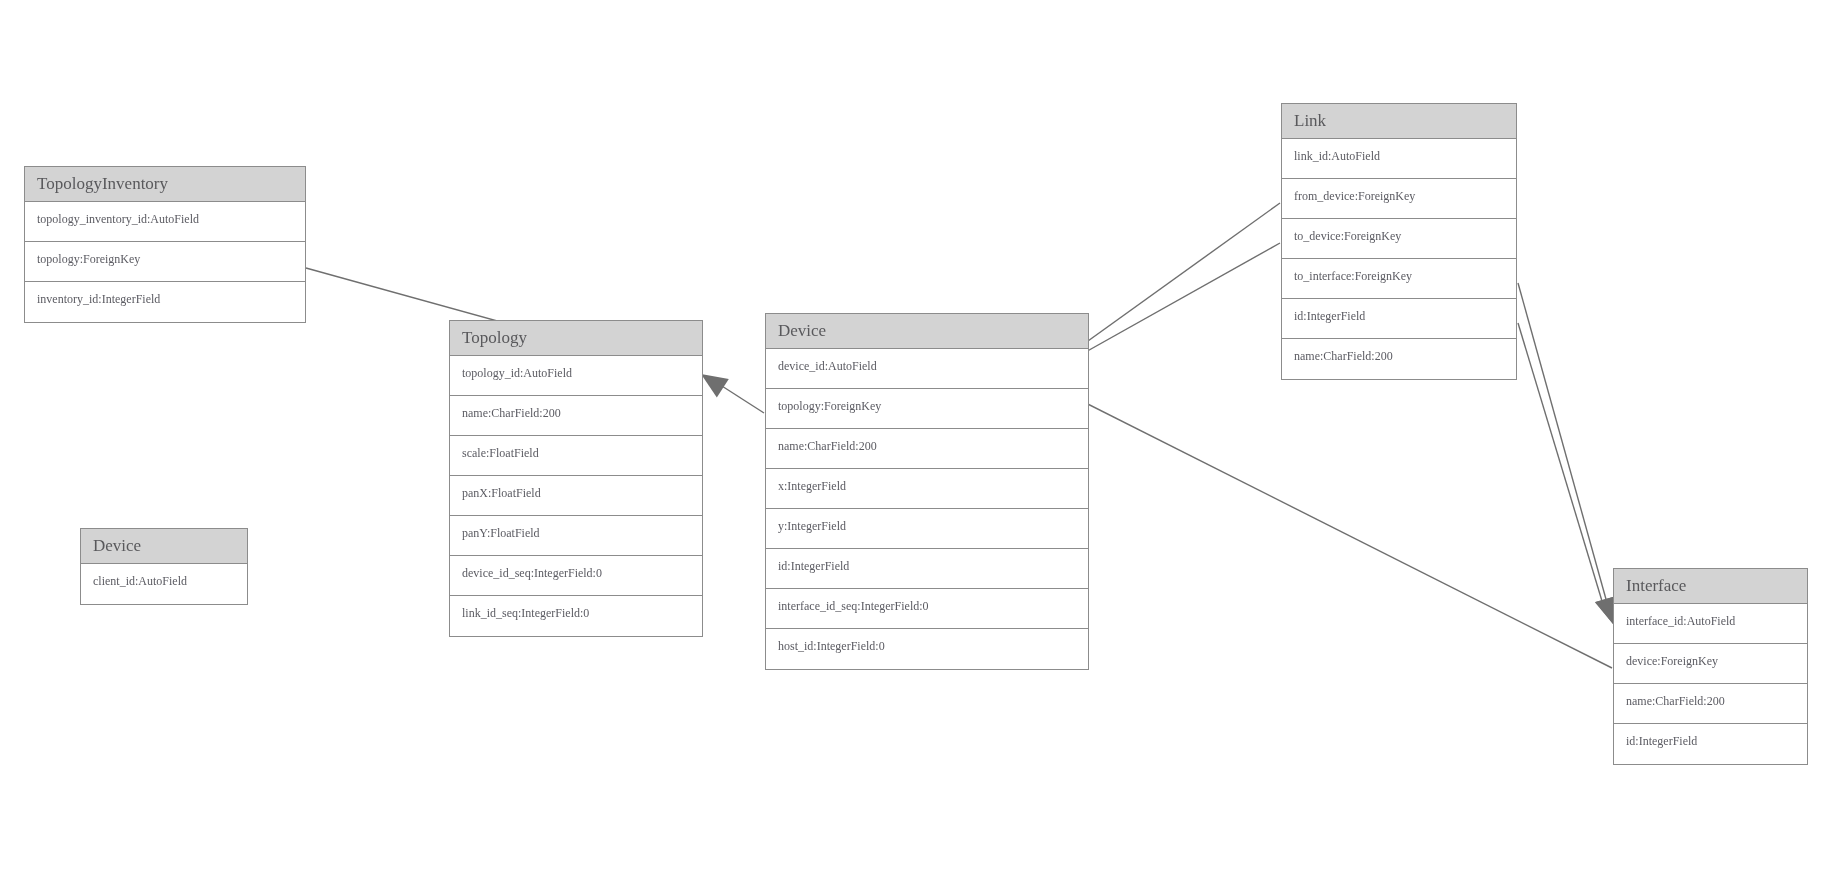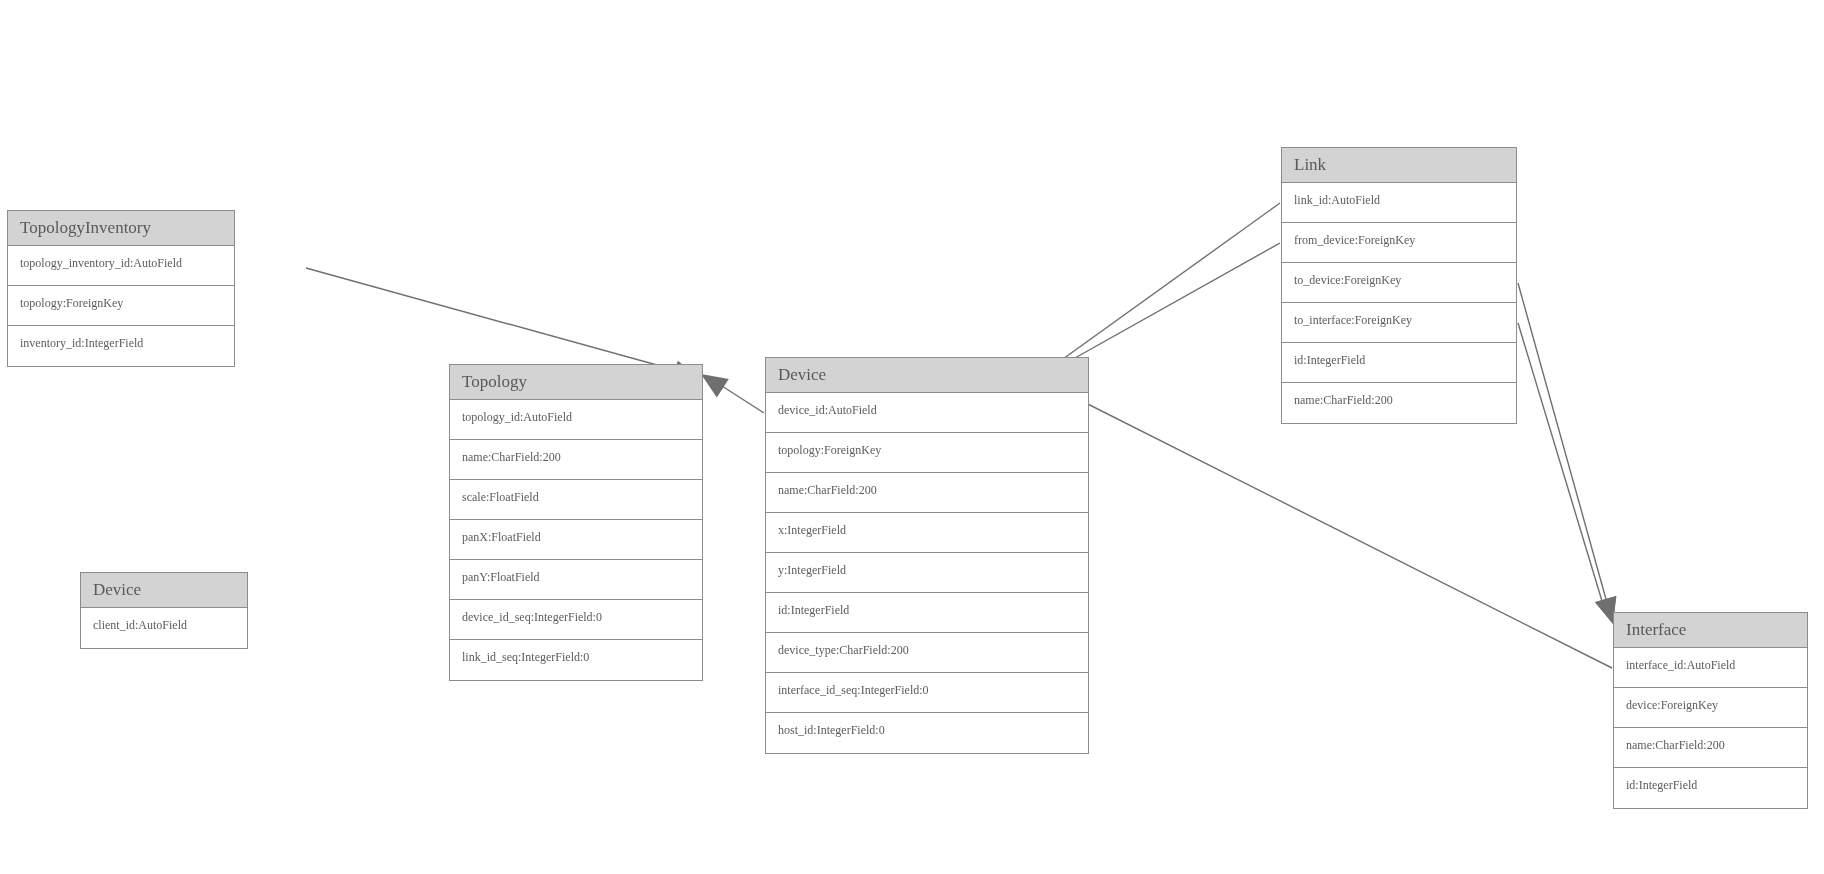--- a/index.html
+++ b/index.html
@@ -22,21 +22,20 @@
     width: 1824px;
     height: 874px;
     pointer-events: none;
   }
   .entity {
     position: absolute;
     box-sizing: border-box;
     border: 1px solid #8c8c8c;
     background: #c4b5fd;
     z-index: 5;
-    margin-top: 44px;
   }
   .entity-header {
     box-sizing: border-box;
     background: #d3d3d3;
     border-bottom: 1px solid #8c8c8c;
     color: #59595c;
     font-size: 17px;
     line-height: 18px;
     padding: 8px 10px 8px 12px;
     height: 35px;
@@ -78,21 +77,21 @@
       <polygon points="0,0 -26,-11 -26,11" fill="#6f6f6f" transform="translate(1039,378) rotate(209)"></polygon>
       <polyline points="1612,668 1050,385" fill="none" stroke="#6f6f6f" stroke-width="1.4"></polyline>
       <polygon points="0,0 -26,-11 -26,11" fill="#6f6f6f" transform="translate(1039,380) rotate(207)"></polygon>
       <polyline points="1518,283 1609,610" fill="none" stroke="#6f6f6f" stroke-width="1.4"></polyline>
       <polygon points="0,0 -26,-11 -26,11" fill="#6f6f6f" transform="translate(1613,624) rotate(74)"></polygon>
       <polyline points="1518,323 1605,611" fill="none" stroke="#6f6f6f" stroke-width="1.4"></polyline>
       <polygon points="0,0 -26,-11 -26,11" fill="#6f6f6f" transform="translate(1613,624) rotate(73)"></polygon>
     </svg>
 
   <div id="entity-layer">
-      <div class="entity" style="left: 7px; top: 166px; width: 228px;">
+      <div class="entity" style="left: 24px; top: 166px; width: 282px;">
         <div class="entity-header">TopologyInventory</div>
         <div class="entity-fields">
           <div class="entity-field">topology_inventory_id:AutoField</div>
           <div class="entity-field">topology:ForeignKey</div>
           <div class="entity-field">inventory_id:IntegerField</div>
         </div>
       </div>
       <div class="entity" style="left: 80px; top: 528px; width: 168px;">
         <div class="entity-header">Device</div>
         <div class="entity-fields">
@@ -113,21 +112,20 @@
       </div>
       <div class="entity" style="left: 765px; top: 313px; width: 324px;">
         <div class="entity-header">Device</div>
         <div class="entity-fields">
           <div class="entity-field">device_id:AutoField</div>
           <div class="entity-field">topology:ForeignKey</div>
           <div class="entity-field">name:CharField:200</div>
           <div class="entity-field">x:IntegerField</div>
           <div class="entity-field">y:IntegerField</div>
           <div class="entity-field">id:IntegerField</div>
-          <div class="entity-field">device_type:CharField:200</div>
           <div class="entity-field">interface_id_seq:IntegerField:0</div>
           <div class="entity-field">host_id:IntegerField:0</div>
         </div>
       </div>
       <div class="entity" style="left: 1281px; top: 103px; width: 236px;">
         <div class="entity-header">Link</div>
         <div class="entity-fields">
           <div class="entity-field">link_id:AutoField</div>
           <div class="entity-field">from_device:ForeignKey</div>
           <div class="entity-field">to_device:ForeignKey</div>

